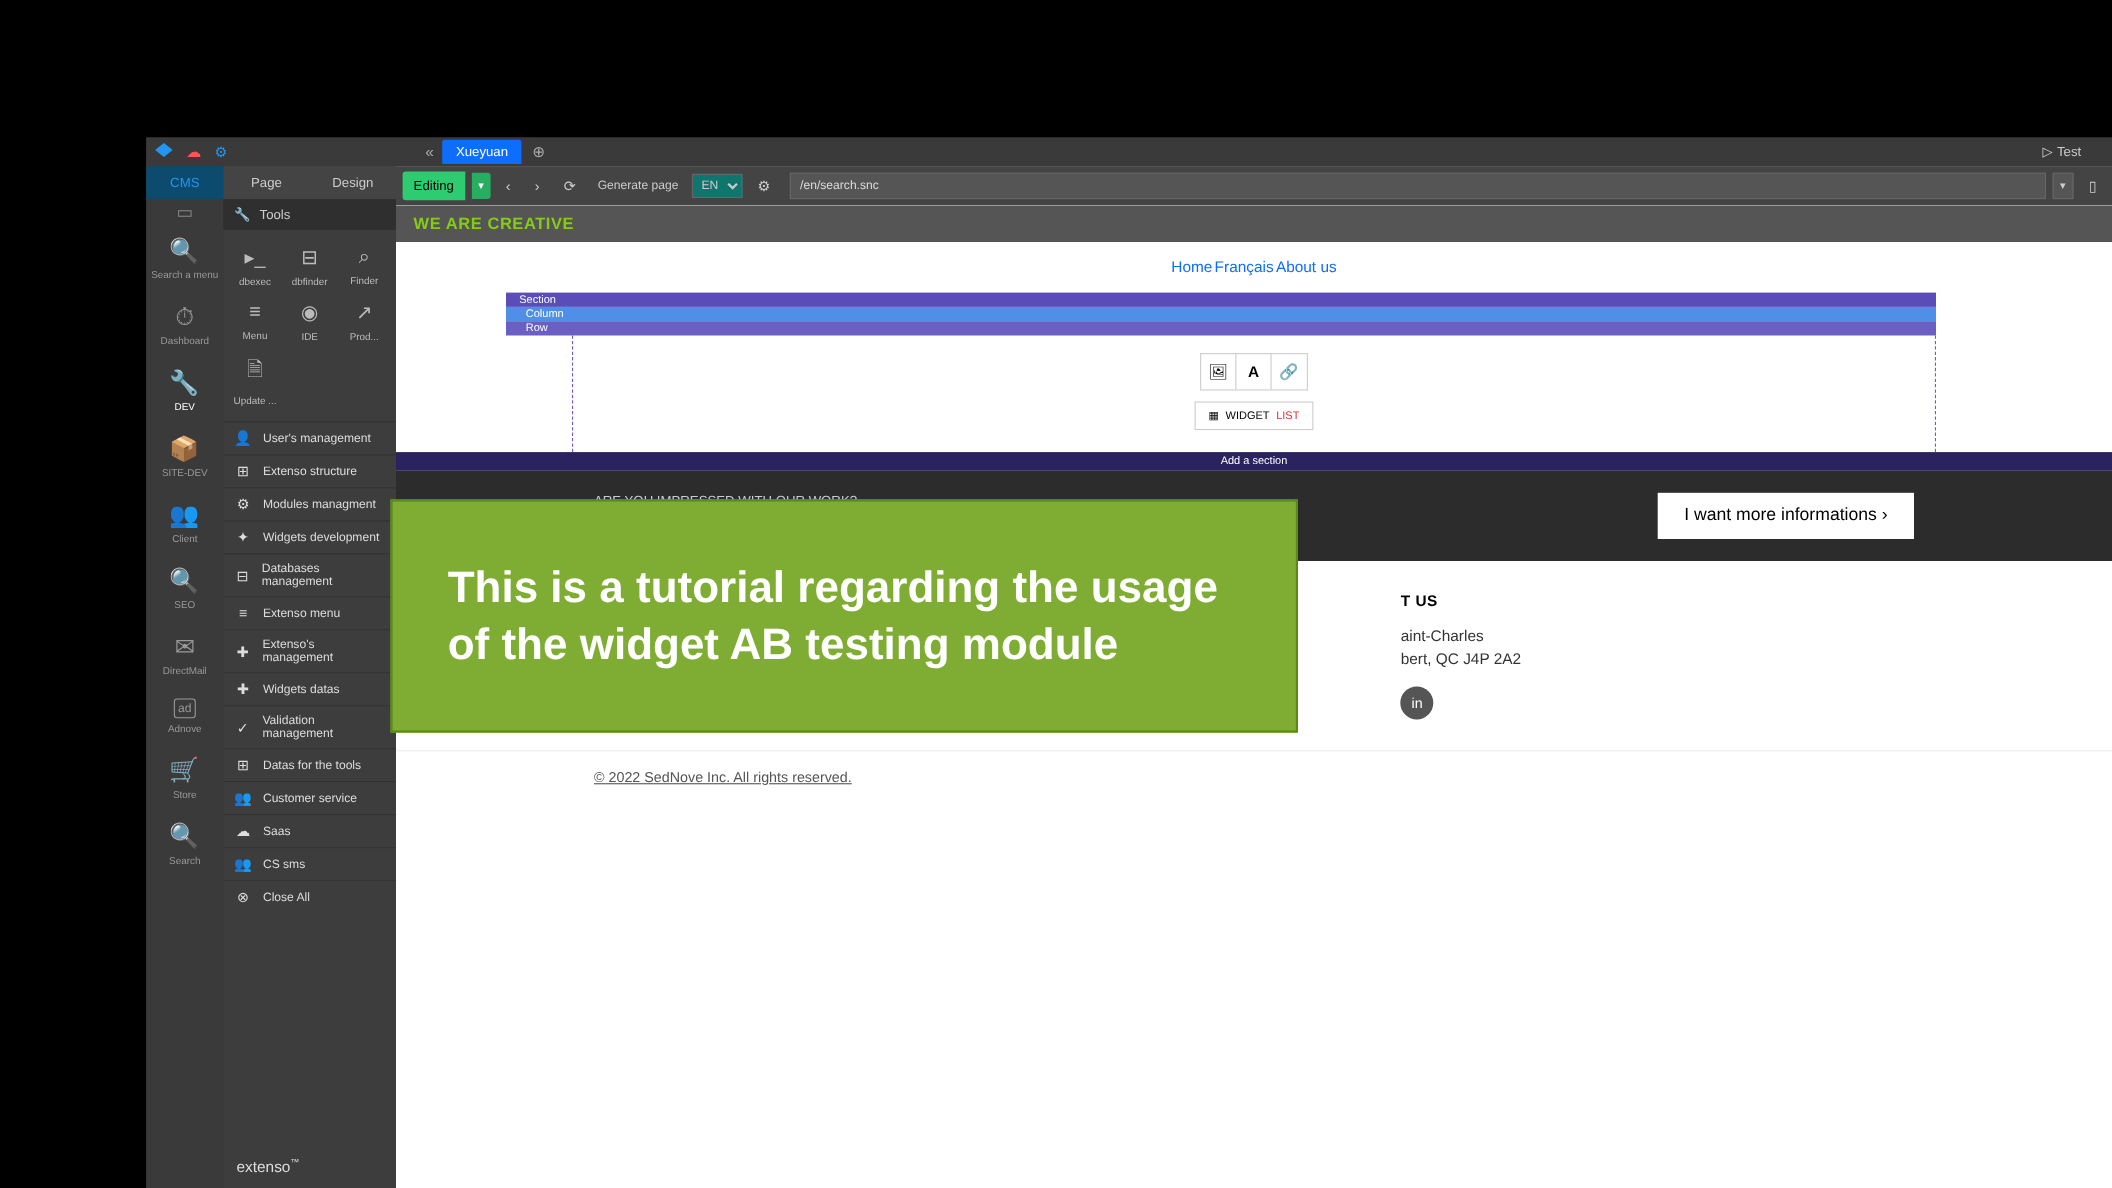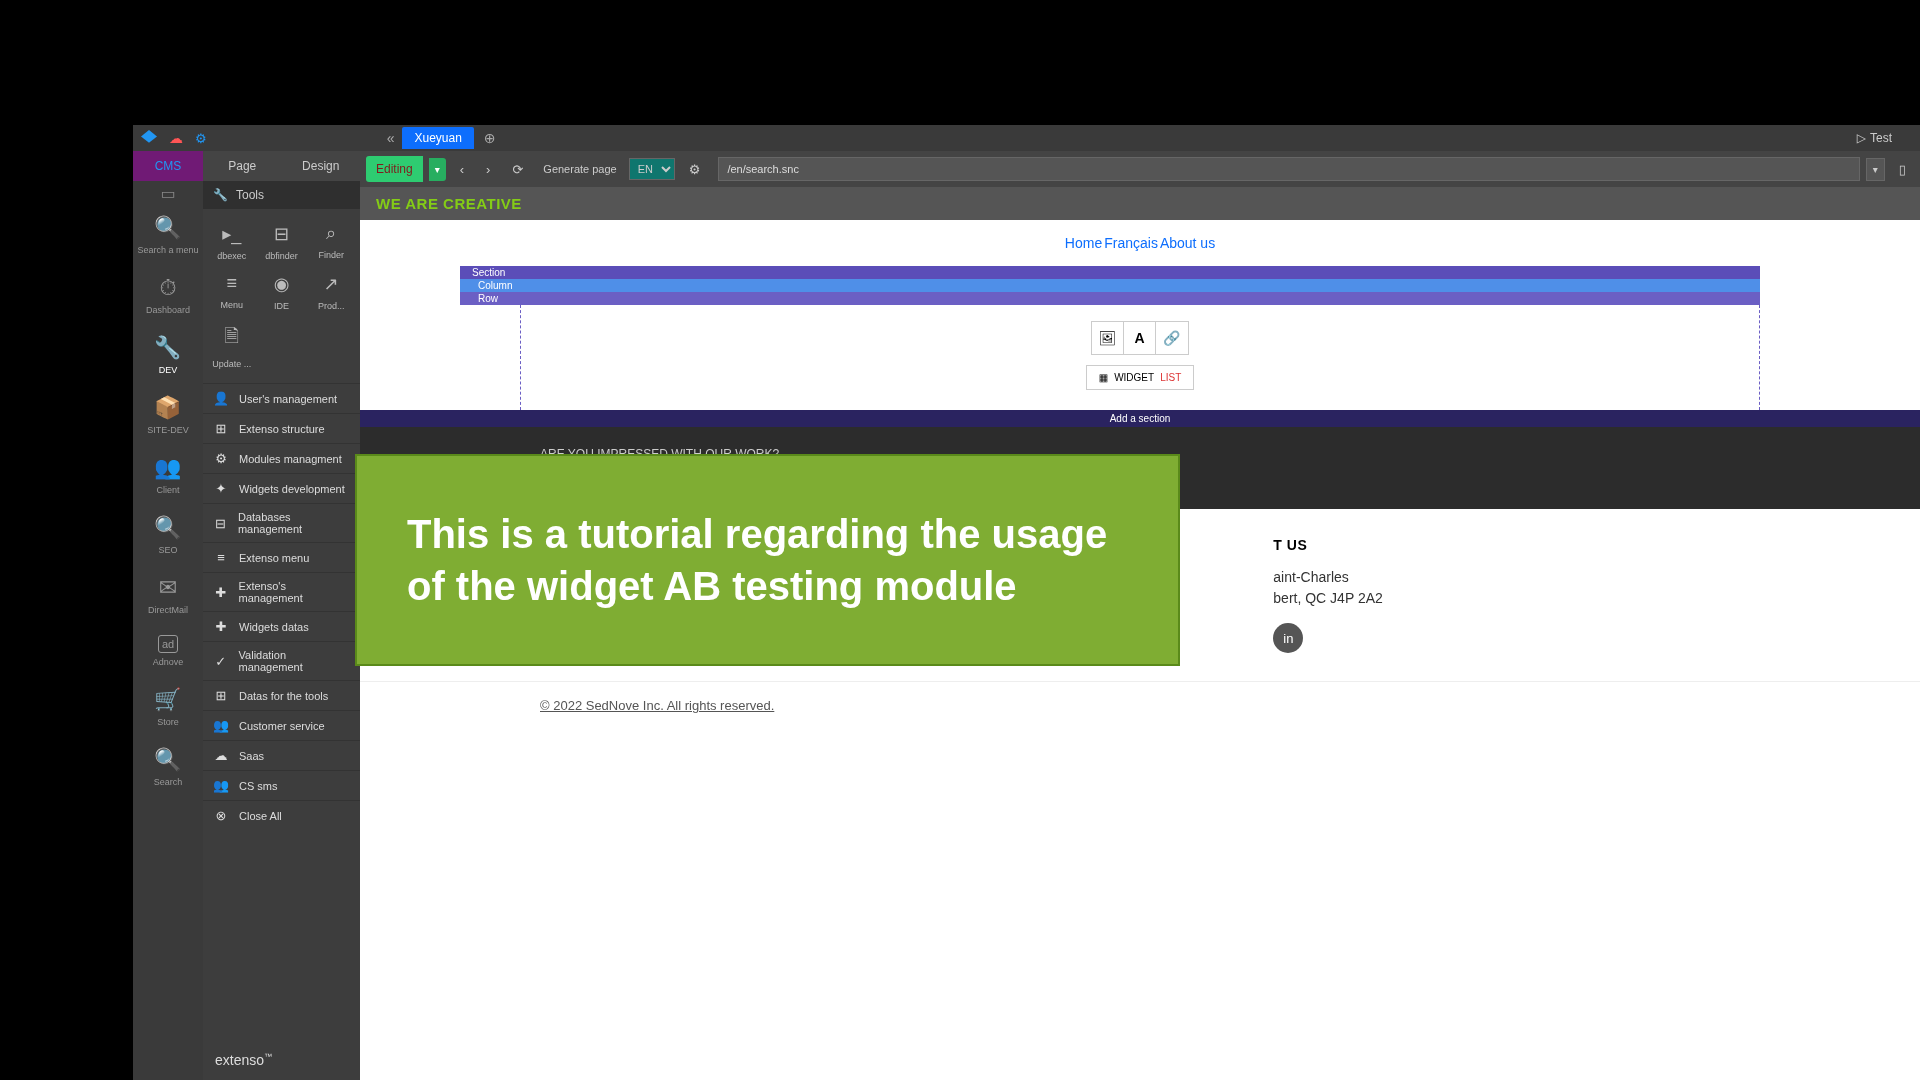--- a/index.html
+++ b/index.html
@@ -13,21 +13,21 @@
 .titlebar .gear-icon { color: #2196f3; font-size: 13px; }
 .titlebar .collapse { margin-left: 180px; color: #aaa; font-size: 14px; }
 .titlebar .tab-active { background: #0d6efd; color: #fff; padding: 4px 12px; font-size: 12px; margin-left: 8px; border-radius: 2px 2px 0 0; }
 .titlebar .tab-add { color: #aaa; margin-left: 10px; font-size: 14px; }
 .titlebar .spacer { flex: 1; }
 .titlebar .test-btn { color: #ccc; font-size: 12px; display: flex; align-items: center; gap: 4px; margin-right: 20px; }
 
 .main-row { display: flex; height: calc(100% - 26px); }
 
 .rail { width: 70px; background: #3a3a3a; display: flex; flex-direction: column; align-items: center; padding-top: 0; }
-.rail .rail-header { height: 30px; width: 100%; background: #701a75; display: flex; align-items: center; justify-content: center; color: #2196f3; font-size: 12px; font-weight: 500; }
+.rail .rail-header { height: 30px; width: 100%; background: #0c4a6e; display: flex; align-items: center; justify-content: center; color: #2196f3; font-size: 12px; font-weight: 500; }
 .rail .rail-sub { height: 24px; width: 100%; display: flex; align-items: center; justify-content: center; color: #888; }
 .rail-item { display: flex; flex-direction: column; align-items: center; justify-content: center; color: #999; padding: 10px 0; width: 100%; cursor: pointer; }
 .rail-item.active { color: #fff; }
 .rail-item .ri-icon { font-size: 22px; margin-bottom: 4px; }
 .rail-item .ri-label { font-size: 9px; }
 
 .panel { width: 157px; background: #3d3d3d; display: flex; flex-direction: column; }
 .panel-tabs { height: 30px; display: flex; background: #444; }
 .panel-tabs .ptab { flex: 1; display: flex; align-items: center; justify-content: center; color: #ccc; font-size: 12px; cursor: pointer; }
 .panel-tools-head { height: 28px; background: #2f2f2f; display: flex; align-items: center; padding: 0 10px; color: #ccc; font-size: 12px; gap: 8px; }
@@ -36,21 +36,21 @@
 .tool-cell .tc-icon { font-size: 18px; margin-bottom: 6px; }
 .tool-cell .tc-label { font-size: 9px; text-align: center; }
 .menu-list { display: flex; flex-direction: column; }
 .menu-item { display: flex; align-items: center; gap: 10px; padding: 7px 10px; color: #ddd; font-size: 11px; cursor: pointer; border-top: 1px solid #333; }
 .menu-item .mi-icon { width: 16px; text-align: center; font-size: 13px; }
 .brand-footer { margin-top: auto; padding: 12px; color: #ddd; font-size: 14px; font-weight: 500; }
 .brand-footer sup { font-size: 8px; }
 
 .content { flex: 1; display: flex; flex-direction: column; background: #fff; position: relative; }
 .toolbar { height: 36px; background: #444; display: flex; align-items: center; padding: 0 6px; gap: 6px; }
-.tb-editing { background: #2ecc71; color: #7f1d1d; padding: 6px 10px; font-size: 12px; border-radius: 3px 0 0 3px; }
+.tb-editing { background: #2ecc71; color: #000000; padding: 6px 10px; font-size: 12px; border-radius: 3px 0 0 3px; }
 .tb-editing-drop { background: #27ae60; color: #fff; padding: 6px 6px; border-radius: 0 3px 3px 0; font-size: 10px; }
 .tb-btn { color: #ccc; padding: 6px 8px; font-size: 13px; cursor: pointer; }
 .tb-text { color: #ccc; font-size: 11px; padding: 0 6px; }
 .tb-select { background: #0f766e; color: #ccc; border: 1px solid #666; font-size: 11px; padding: 3px 4px; }
 .tb-url { flex: 1; background: #555; color: #ddd; border: 1px solid #666; font-size: 11px; padding: 5px 8px; margin-left: 4px; }
 .tb-urldrop { background: #555; border: 1px solid #666; padding: 5px 6px; color: #ccc; font-size: 10px; }
 
 .page { flex: 1; overflow: auto; background: #fff; }
 .hero-bar { background: #555; color: #84cc16; padding: 8px 16px; font-size: 15px; font-weight: 600; letter-spacing: 0.5px; }
 .nav-links { text-align: center; padding: 14px 0; }
@@ -299,20 +299,21 @@
           </div>
         </div>
 
         <div class="add-section">Add a section</div>
 
         <div class="cta-band">
           <div class="cta-left">
             <div class="cta-sub">ARE YOU IMPRESSED WITH OUR WORK?</div>
             <div class="cta-title">Start Building Your Project With Our Amazing Tool</div>
           </div>
+          <div class="cta-btn">I want more informations ›</div>
         </div>
 
         <div class="footer">
           <div class="footer-col footer-about">
             <p>programmation ouverte Extenso 5.</p>
           </div>
           <div class="footer-col footer-contact">
             <h4>T US</h4>
             <p>aint-Charles</p>
             <p>bert, QC J4P 2A2</p>

